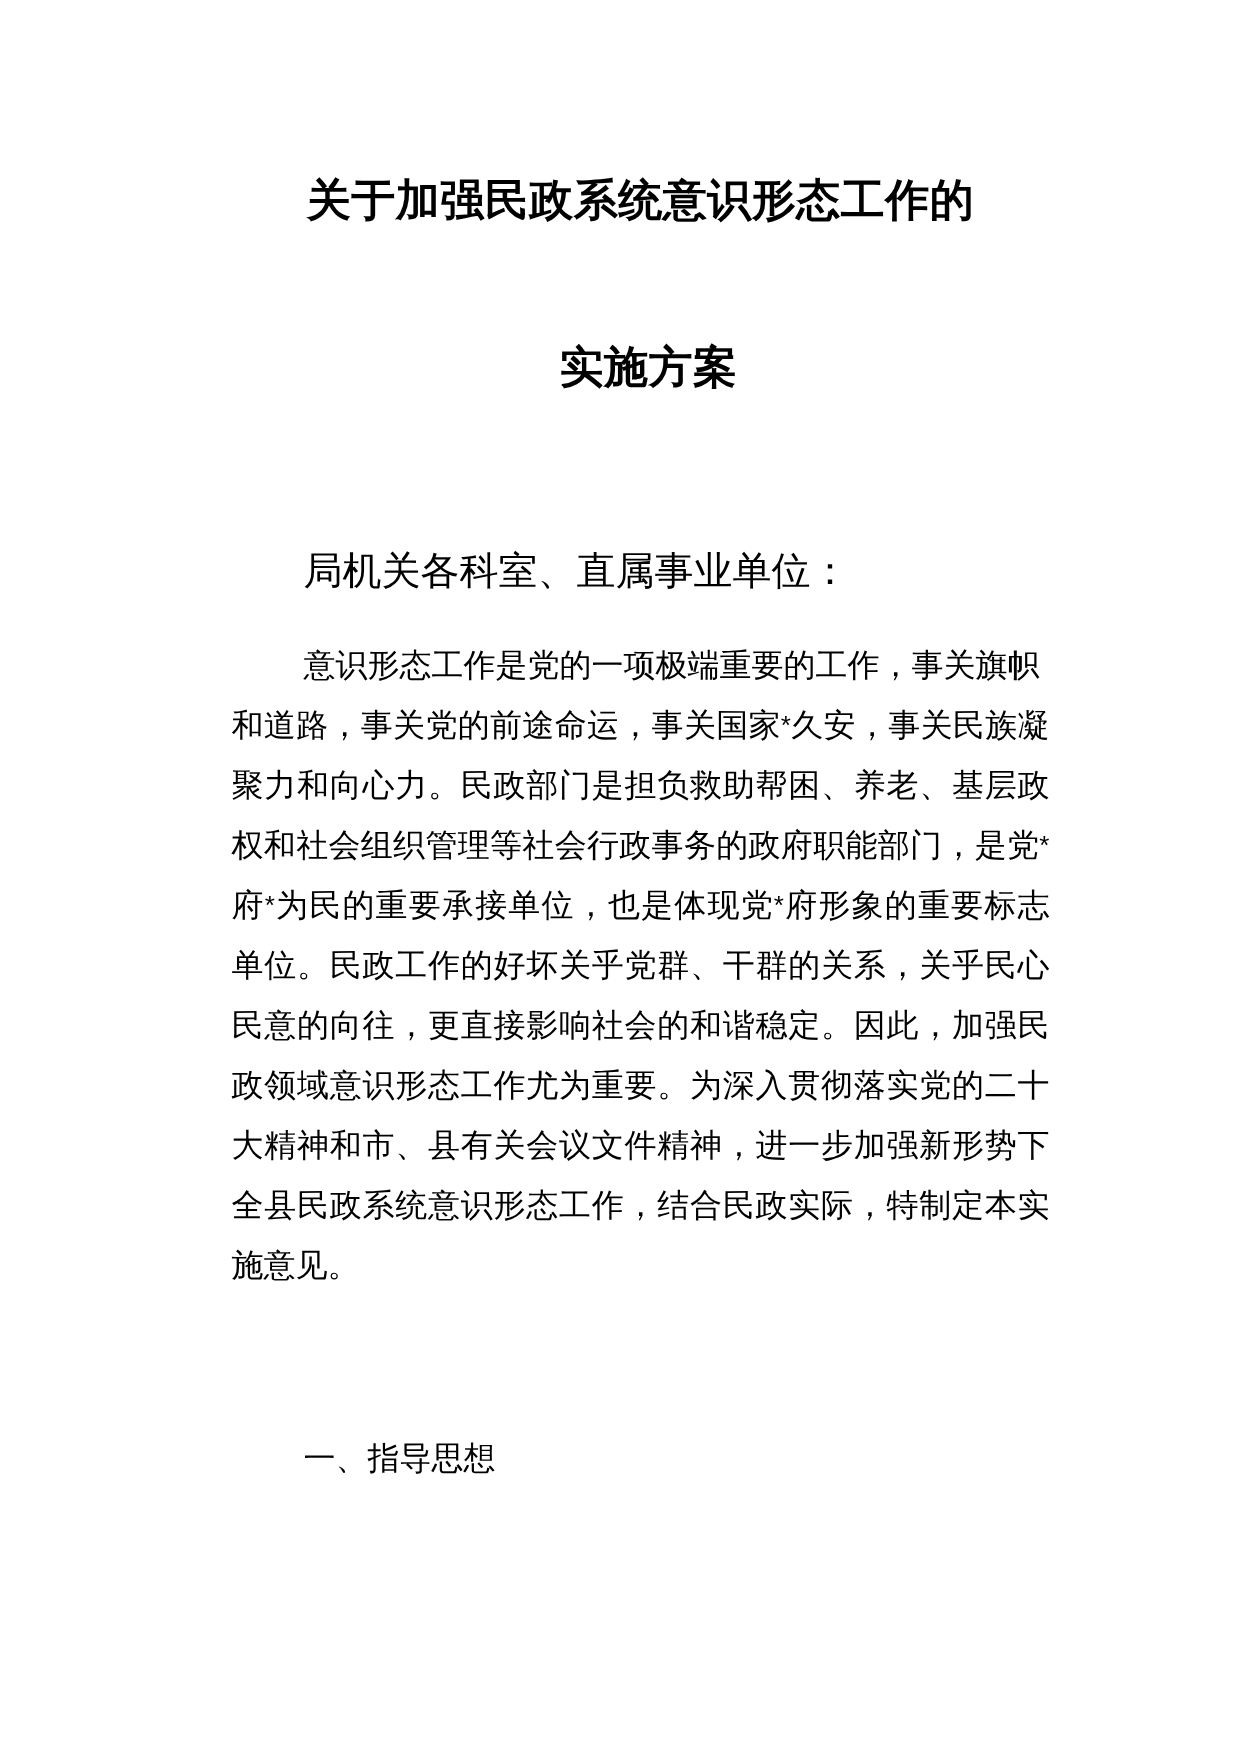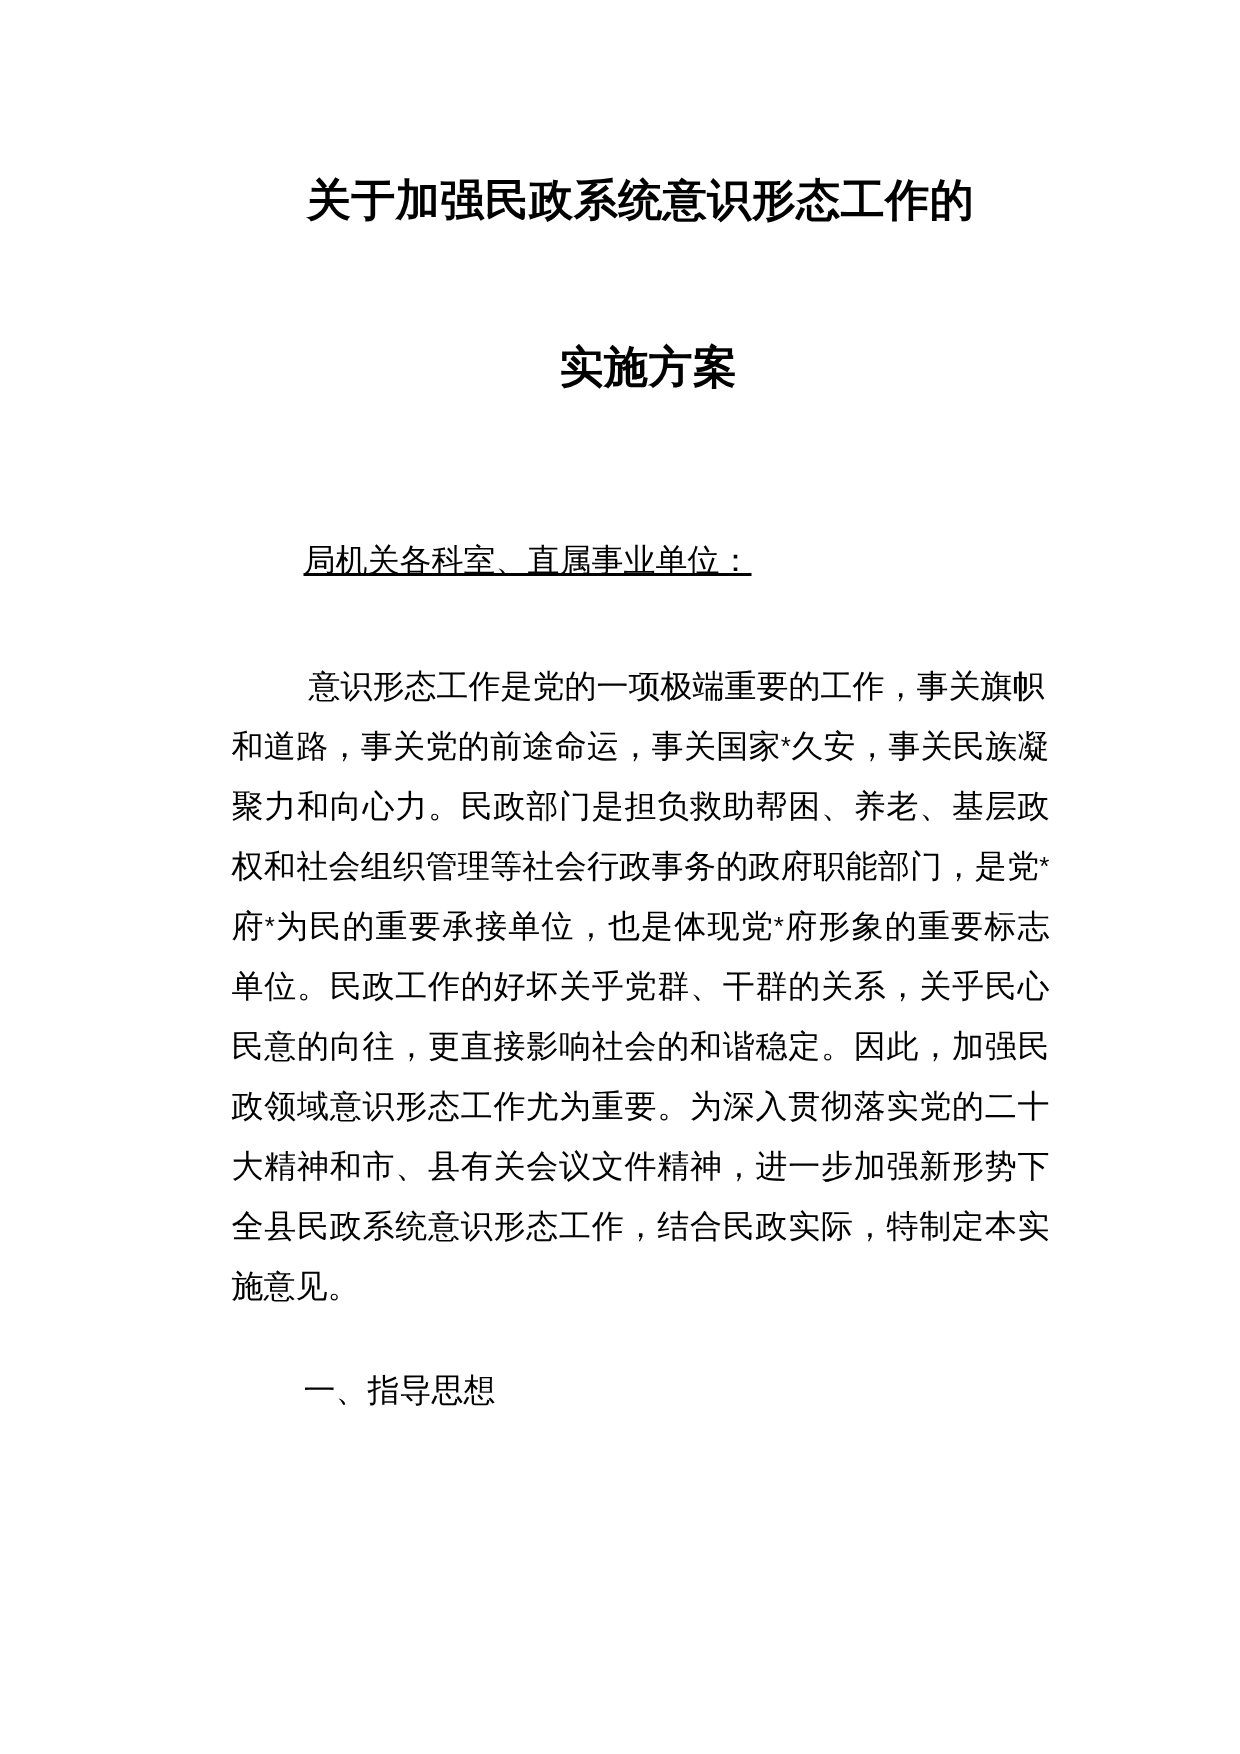--- a/index.html
+++ b/index.html
@@ -51,34 +51,32 @@
     width: 818px;
     font-family: Liberation Mono, monospace;
   }
 
   
   .salutation {
     position: absolute;
     left: 0;
     top: 512px;
     width: 818px;
-    font-size: 32px;
+    font-size: 39px;
     line-height: 1.0;
     text-indent: 72px;
     white-space: nowrap;
-    text-decoration: underline;
   }
 
   
   .body-paragraph {
     position: absolute;
     left: 0;
-    top: 656px;
-    width: 818px;
-    text-align: center;
+    top: 635px;
+    width: 818px;
   }
   .body-line {
     font-size: 32px;
     line-height: 60px;
     height: 60px;
     white-space: nowrap;
     letter-spacing: 0;
   }
   .body-line.justified {
     display: flex;
@@ -98,21 +96,21 @@
   }
   .censor {
     font-size: 26px;
     vertical-align: 6px;
   }
 
   
   .section-heading {
     position: absolute;
     left: 0;
-    top: 1328px;
+    top: 1396px;
     width: 818px;
     font-size: 32px;
     line-height: 1.0;
     text-indent: 72px;
     white-space: nowrap;
     margin-top: 46px;
   }
 </style>
 </head>
 <body>

